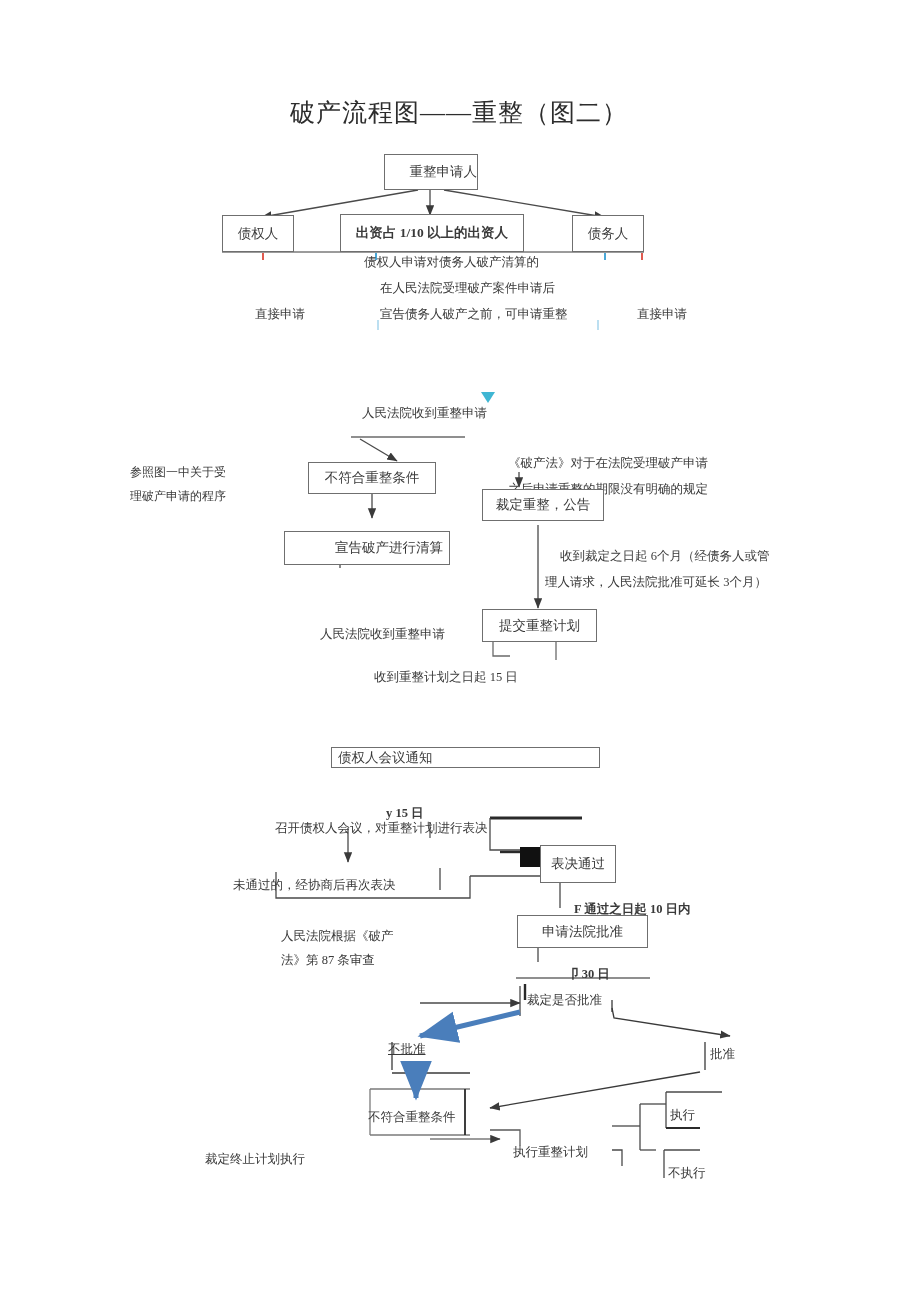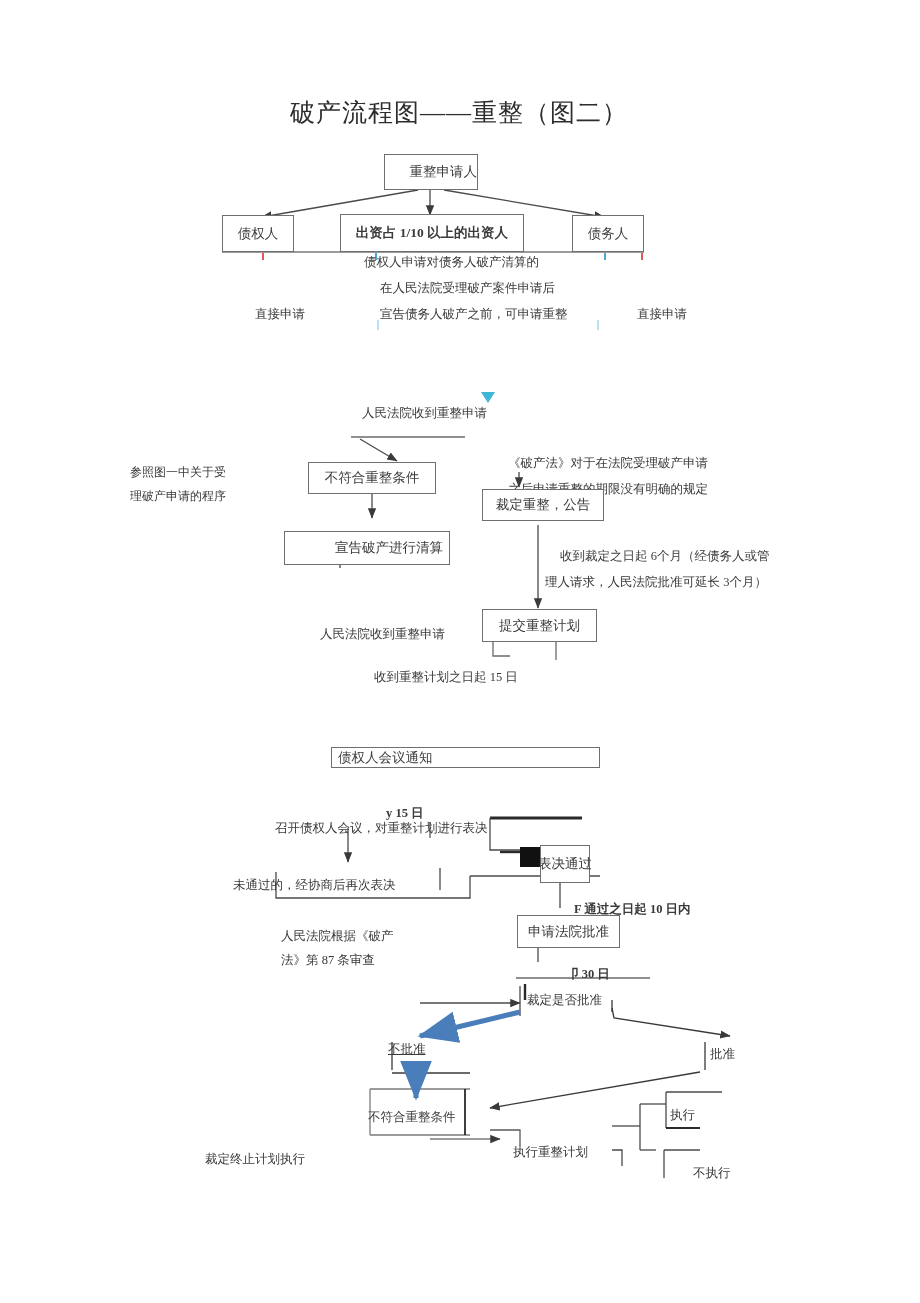--- a/index.html
+++ b/index.html
@@ -186,42 +186,42 @@
 
 <div class="box lead" style="left:331px;top:747px;width:269px;height:21px;align-items:center;">
   <span>债权人会议通知</span>
 </div>
 
 <div class="txt bold" style="left:386px;top:800px;">y 15 日</div>
 
 <div class="txt" style="left:275px;top:815px;">召开债权人会议，对重整计划进行表决</div>
 
 <div class="sq-black" style="left:520px;top:847px;width:20px;height:20px;"></div>
-<div class="box" style="left:540px;top:845px;width:50px;height:38px;">
+<div class="box" style="left:540px;top:845px;width:76px;height:38px;">
   <span>表决通过</span>
 </div>
 
 <div class="txt" style="left:233px;top:872px;">未通过的，经协商后再次表决</div>
 
 <div class="txt bold" style="left:574px;top:896px;">F 通过之日起 10 日内</div>
 
-<div class="box" style="left:517px;top:915px;width:103px;height:33px;">
+<div class="box" style="left:517px;top:915px;width:131px;height:33px;">
   <span>申请法院批准</span>
 </div>
 
 <div class="txt" style="left:281px;top:923px;">人民法院根据《破产</div>
 <div class="txt" style="left:281px;top:947px;">法》第 87 条审查</div>
 
 <div class="txt bold" style="left:566px;top:961px;">卩 30 日</div>
 
 <div class="txt" style="left:527px;top:987px;">裁定是否批准</div>
 
 <div class="txt" style="left:388px;top:1036px;text-decoration:underline;">不批准</div>
 <div class="txt" style="left:710px;top:1041px;">批准</div>
 
 <div class="txt" style="left:368px;top:1104px;">不符合重整条件</div>
 
 <div class="txt" style="left:205px;top:1146px;">裁定终止计划执行</div>
 
 <div class="txt" style="left:513px;top:1139px;">执行重整计划</div>
 
 <div class="txt" style="left:670px;top:1102px;text-align:right;">执行</div>
-<div class="txt" style="left:693px;top:1160px;">不执行</div>
+<div class="txt" style="left:668px;top:1160px;">不执行</div>
 
 </body></html>

